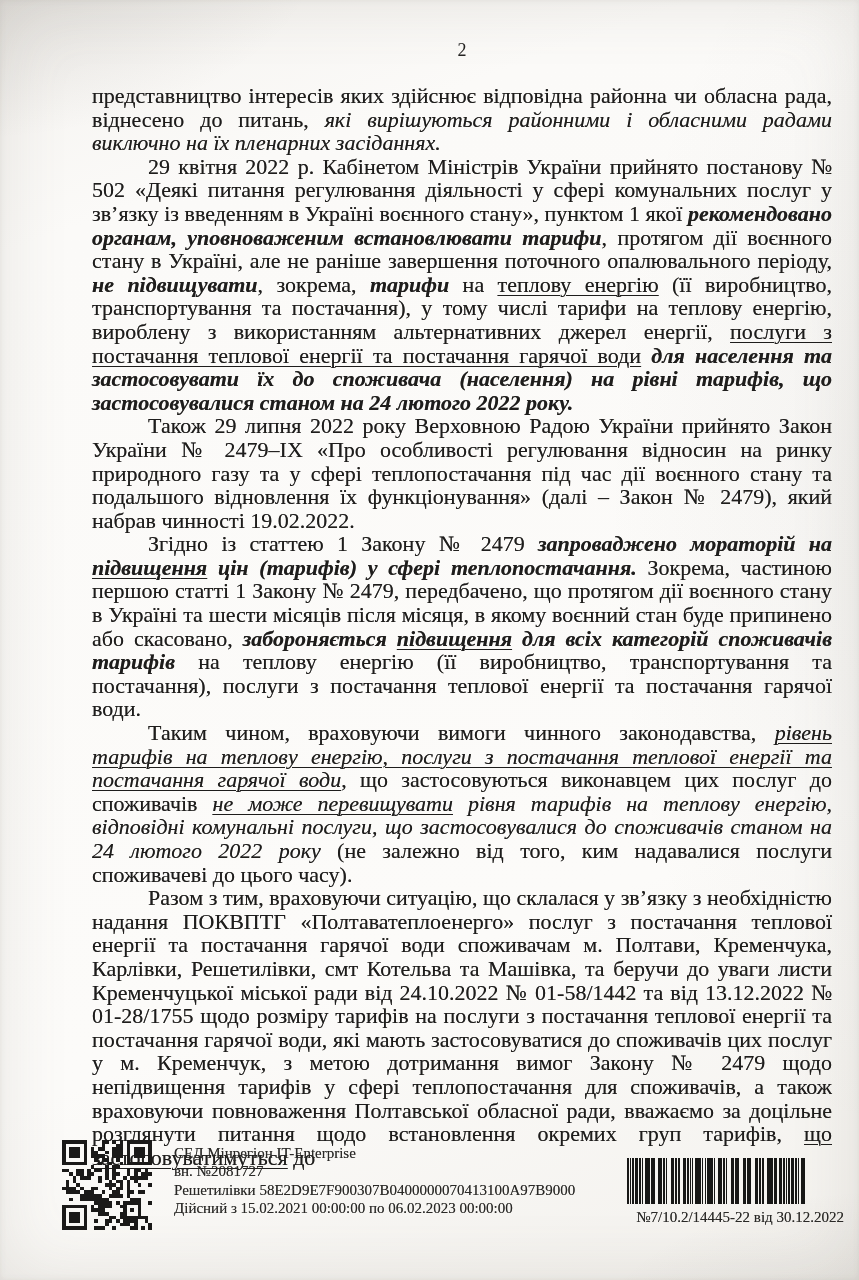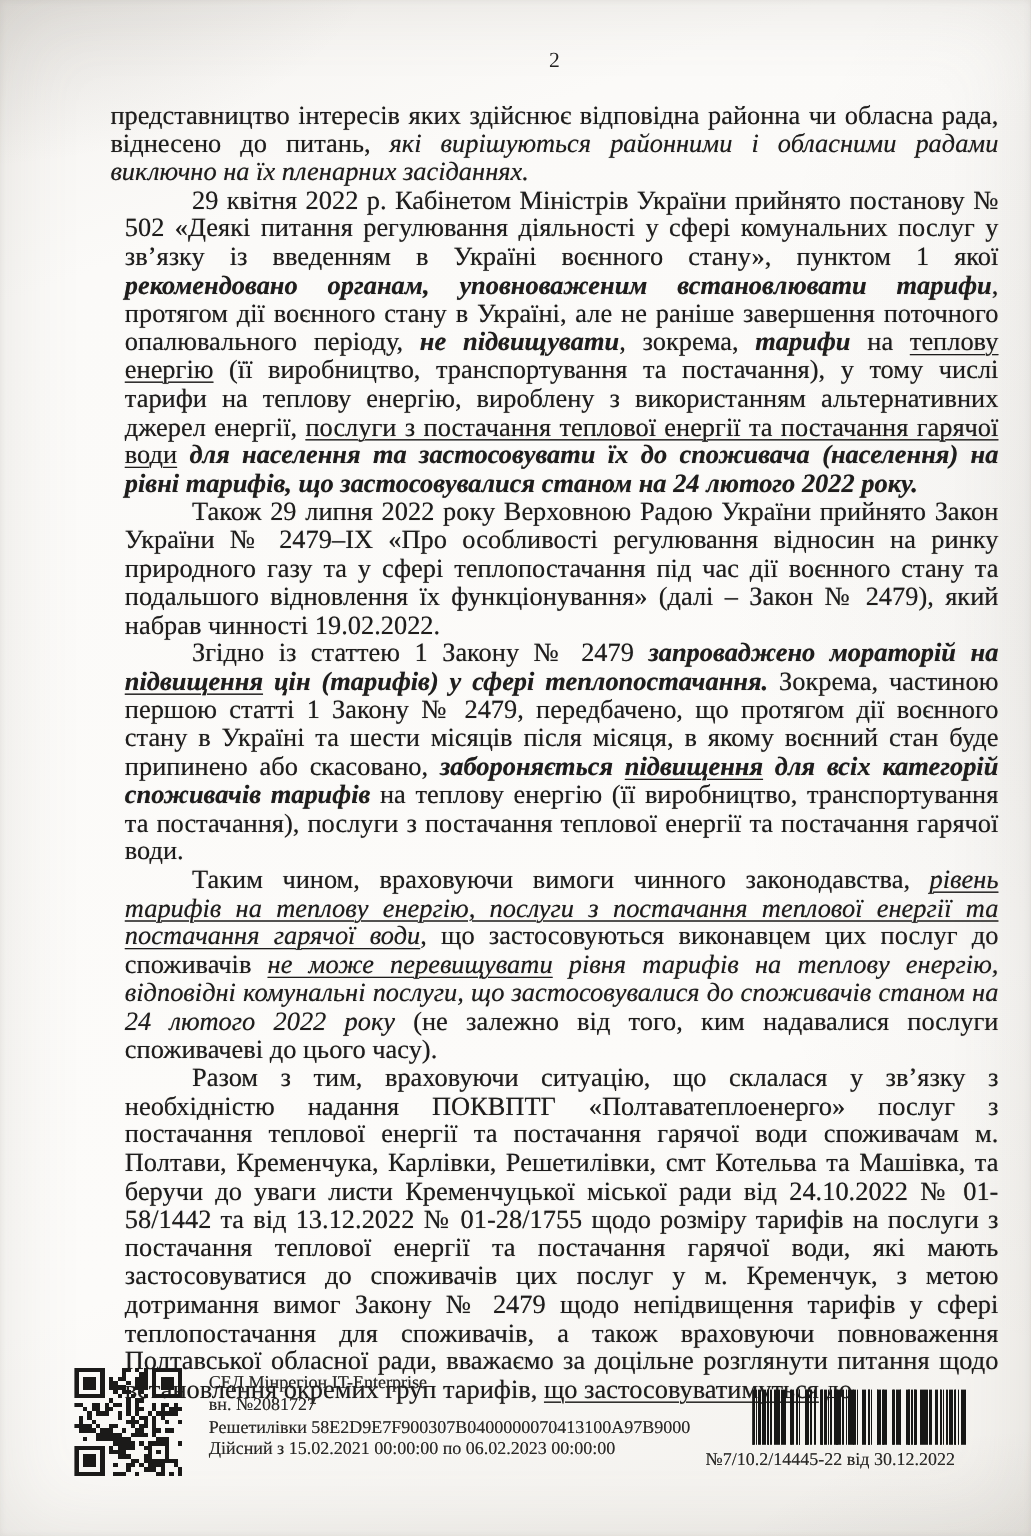--- a/index.html
+++ b/index.html
@@ -24,38 +24,38 @@
   .page-number{
     position:absolute;left:92px;top:40px;width:740px;
     text-align:center;font-size:18px;color:#242322;
   }
   .doc-body{
     position:absolute;left:92px;top:84px;width:740px;
     font-size:22px;line-height:23.6px;
     text-shadow:0 0 .6px rgba(30,29,28,.65);
   }
   .para{margin:0;text-align:justify;}
-  .para.indent{text-indent:56px;margin-left:12px;}
+  .para.indent{text-indent:56px;}
   .doc-body .b{font-weight:bold;}
   .doc-body .i{font-style:italic;}
   .doc-body .u{text-decoration:underline;text-decoration-thickness:1px;text-underline-offset:3px;}
   .footer{
     position:absolute;left:0;top:1130px;width:859px;height:140px;
     font-size:15px;color:#2a2927;
   }
   .qr{
     position:absolute;left:62px;top:10px;width:90px;height:90px;
   }
   .qr svg{width:100%;height:100%;display:block;}
   .sig-lines{
     position:absolute;left:174px;top:14px;line-height:18.4px;
     text-shadow:0 0 .5px rgba(42,41,39,.6);
   }
   .barcode-block{
-    position:absolute;left:588px;top:28px;width:256px;text-align:left;
+    position:absolute;left:588px;top:28px;width:256px;text-align:right;
   }
   .barcode{
     width:178px;height:46px;margin:0 auto 5px;
     background-image:
       repeating-linear-gradient(90deg,#171716 0 2px,transparent 2px 3px,#171716 3px 4px,transparent 4px 8px,#171716 8px 11px,transparent 11px 12px),
       repeating-linear-gradient(90deg,#171716 0 1px,transparent 1px 5px,#171716 5px 7px,transparent 7px 13px);
   }
   .barcode-number{
     font-size:15px;white-space:nowrap;
     text-shadow:0 0 .5px rgba(42,41,39,.6);

